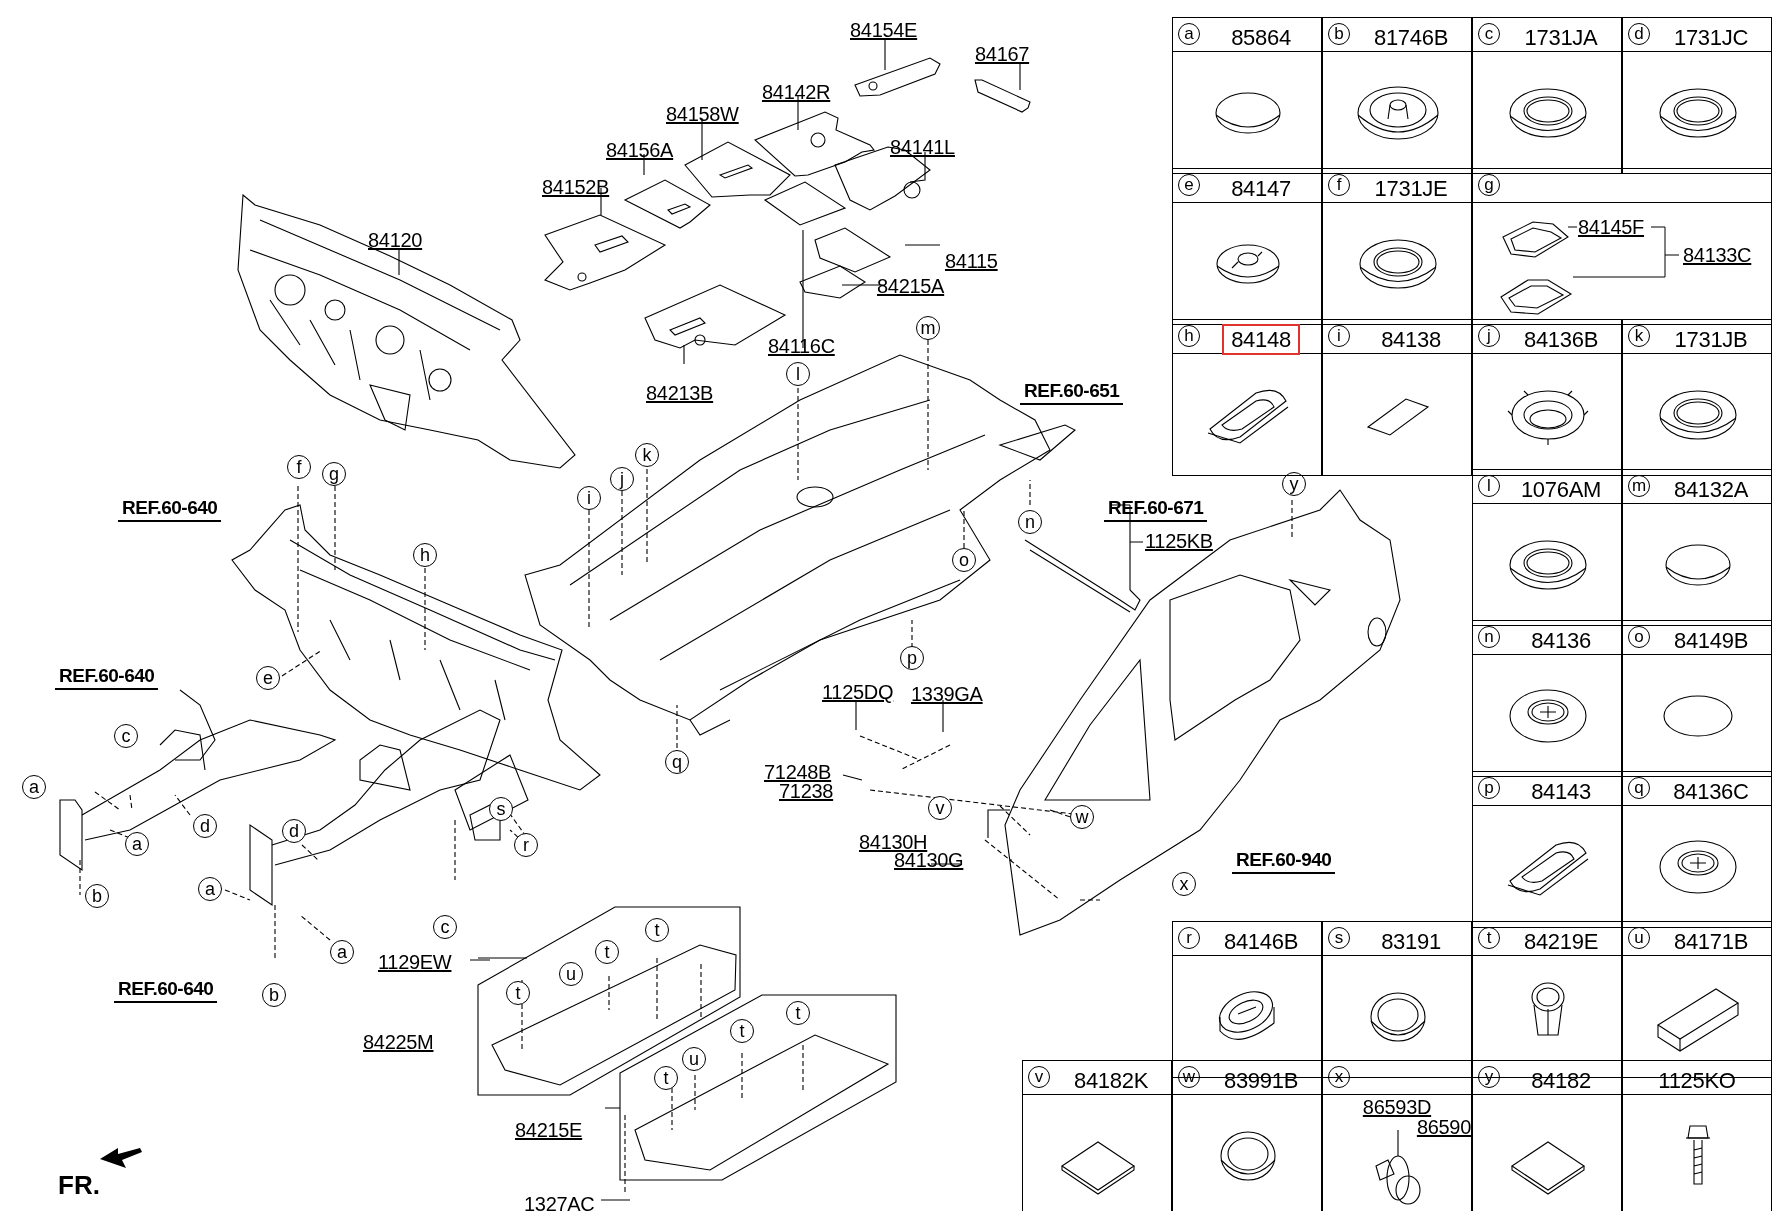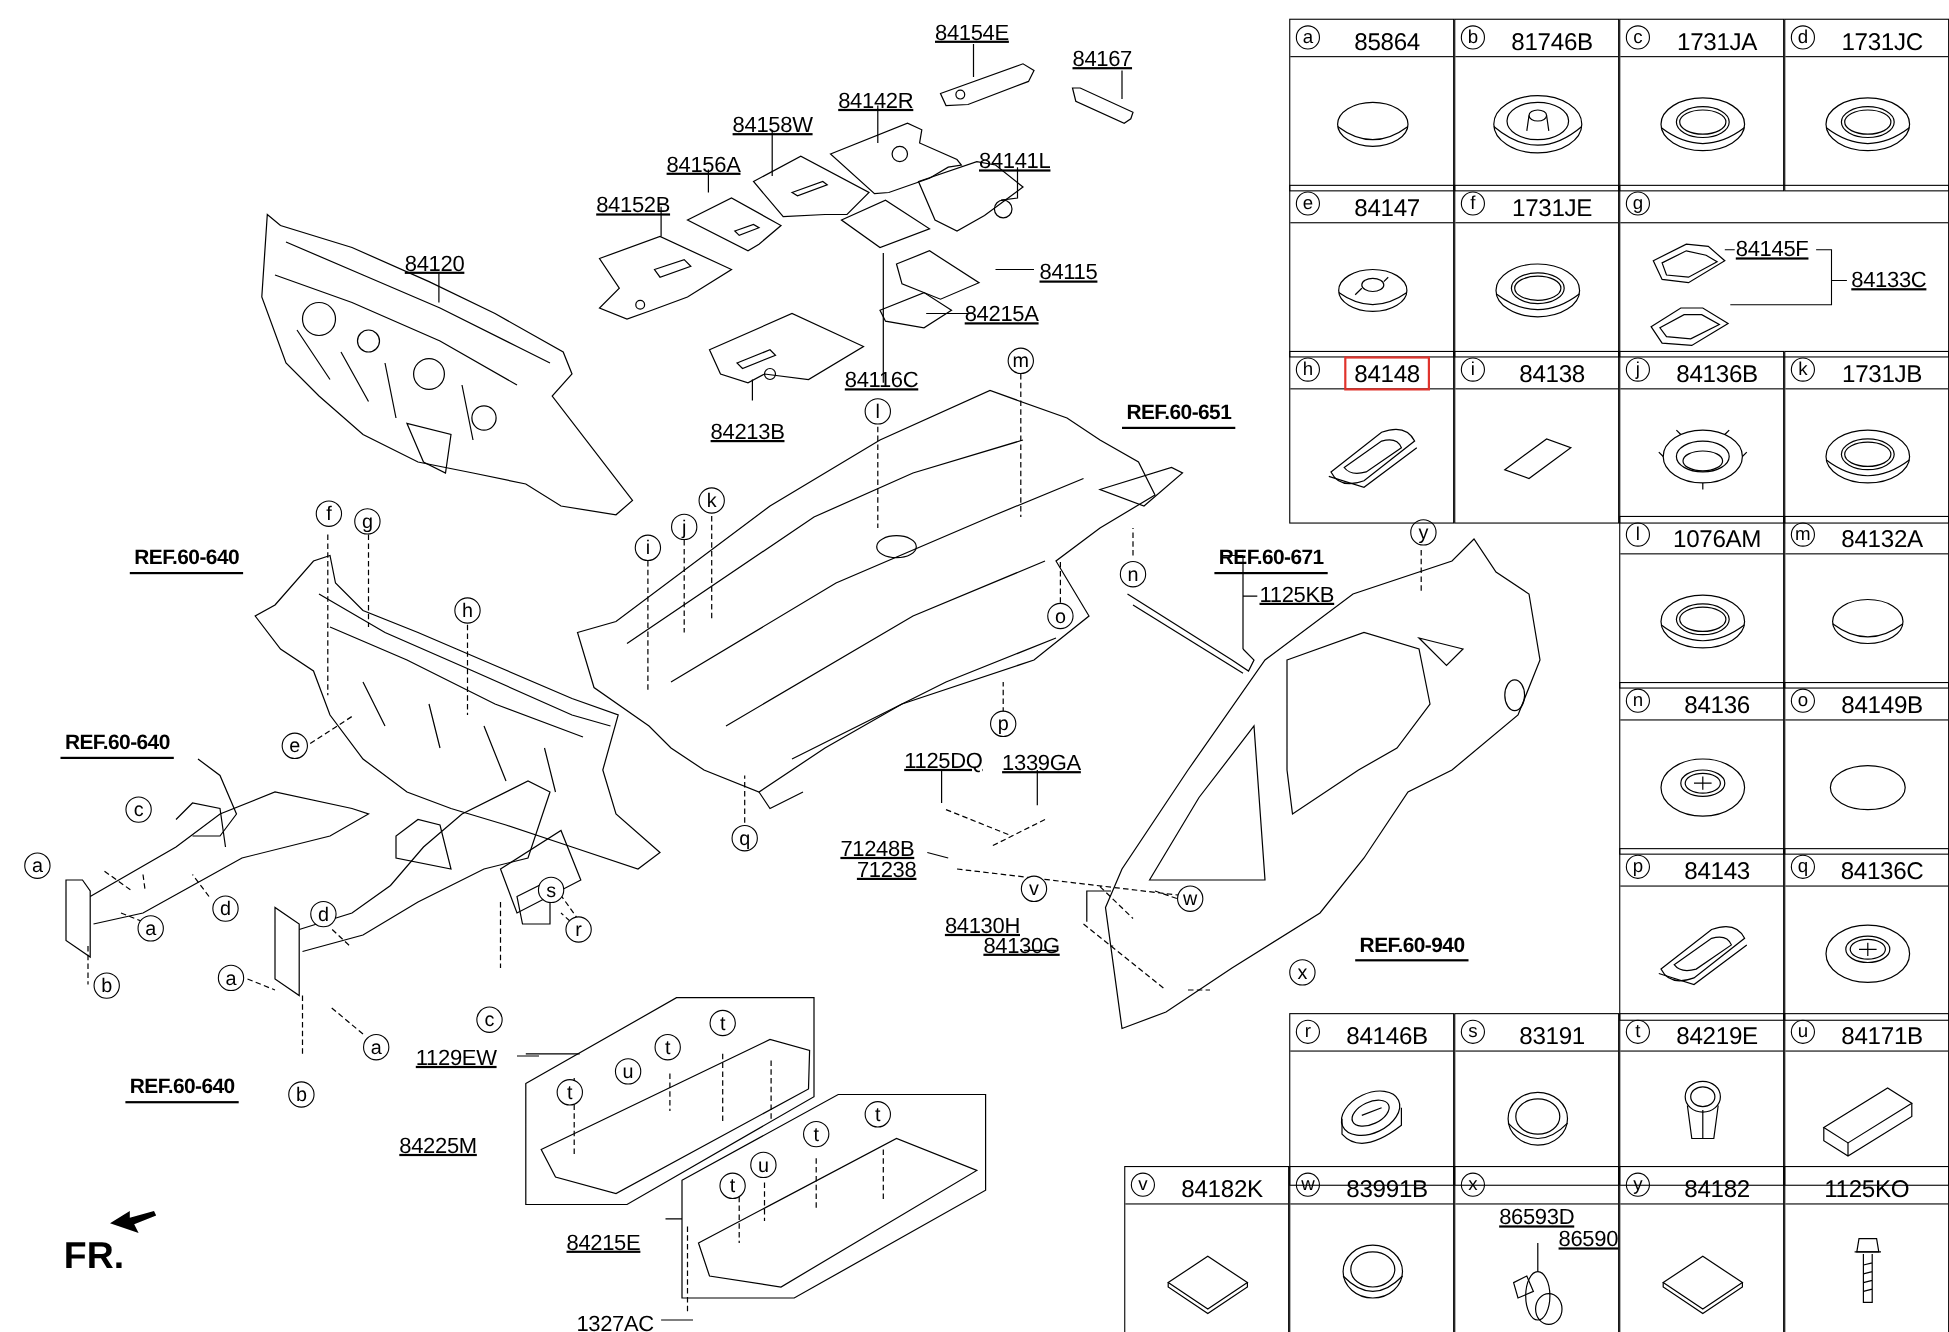--- a/index.html
+++ b/index.html
@@ -7,21 +7,21 @@
   #stage{position:absolute;left:0;top:0;width:1772px;height:1211px;}
   .lbl{position:absolute;font-size:20px;line-height:20px;white-space:nowrap;letter-spacing:-0.3px;text-decoration:underline;}
   .ref{position:absolute;font-size:19px;font-weight:bold;white-space:nowrap;border-bottom:2px solid #000;padding:0 4px 1px 4px;letter-spacing:-0.5px;}
   .bub{position:absolute;width:24px;height:24px;border:1.5px solid #000;border-radius:50%;font-size:18px;line-height:23px;text-align:center;background:#fff;box-sizing:border-box;}
   .cell{position:absolute;box-sizing:border-box;}
   .cell-head{position:absolute;left:0;right:0;top:0;height:33px;border-bottom:1.5px solid #000;}
   .cell-head .letter{position:absolute;left:5px;top:5px;width:22px;height:22px;border:1.5px solid #000;border-radius:50%;font-size:17px;line-height:20px;text-align:center;box-sizing:border-box;}
   .cell-head .pn{position:absolute;left:28px;right:0;top:7px;text-align:center;font-size:22px;letter-spacing:-0.3px;}
   .cell svg{position:absolute;left:0;top:33px;}
   .hl{outline:2px solid #e0332c;outline-offset:1px;}
-  .fr{position:absolute;left:58px;top:1123px;font-size:34px;font-weight:bold;}
+  .fr{position:absolute;left:58px;top:1170px;font-size:26px;font-weight:bold;}
 </style>
 </head>
 <body>
 
 <div id="stage">
 
   <svg id="art" width="1772" height="1211" style="position:absolute;left:0;top:0" fill="none" stroke="#000" stroke-width="1.1">
 
     <g>
       <path d="M855,85 L930,58 L940,64 L935,74 L880,95 L860,96 Z"></path>
@@ -124,38 +124,38 @@
     </g>
   </svg>
 
   <span class="lbl" style="left:850px;top:20px">84154E</span>
   <span class="lbl" style="left:975px;top:44px">84167</span>
   <span class="lbl" style="left:762px;top:82px">84142R</span>
   <span class="lbl" style="left:666px;top:104px">84158W</span>
   <span class="lbl" style="left:890px;top:137px">84141L</span>
   <span class="lbl" style="left:606px;top:140px">84156A</span>
   <span class="lbl" style="left:542px;top:177px">84152B</span>
-  <span class="lbl" style="left:945px;top:238px">84115</span>
+  <span class="lbl" style="left:945px;top:251px">84115</span>
   <span class="lbl" style="left:877px;top:276px">84215A</span>
   <span class="lbl" style="left:768px;top:336px">84116C</span>
   <span class="lbl" style="left:646px;top:383px">84213B</span>
   <span class="lbl" style="left:368px;top:230px">84120</span>
   <span class="lbl" style="left:1145px;top:531px">1125KB</span>
   <span class="lbl" style="left:822px;top:682px">1125DQ</span>
   <span class="lbl" style="left:911px;top:684px">1339GA</span>
   <span class="lbl" style="left:764px;top:762px">71248B</span>
   <span class="lbl" style="left:779px;top:781px">71238</span>
   <span class="lbl" style="left:859px;top:832px">84130H</span>
   <span class="lbl" style="left:894px;top:850px">84130G</span>
   <span class="lbl" style="left:378px;top:952px">1129EW</span>
   <span class="lbl" style="left:363px;top:1032px">84225M</span>
   <span class="lbl" style="left:515px;top:1120px">84215E</span>
   <span class="lbl" style="left:524px;top:1194px">1327AC</span>
 
-  <span class="ref" style="left:1020px;top:365px">REF.60-651</span>
+  <span class="ref" style="left:1020px;top:380px">REF.60-651</span>
   <span class="ref" style="left:118px;top:497px">REF.60-640</span>
   <span class="ref" style="left:55px;top:665px">REF.60-640</span>
   <span class="ref" style="left:114px;top:978px">REF.60-640</span>
   <span class="ref" style="left:1104px;top:497px">REF.60-671</span>
   <span class="ref" style="left:1232px;top:849px">REF.60-940</span>
 
   <div class="bub" style="left:287px;top:455px">f</div>
   <div class="bub" style="left:322px;top:462px">g</div>
   <div class="bub" style="left:413px;top:543px">h</div>
   <div class="bub" style="left:256px;top:666px">e</div>

